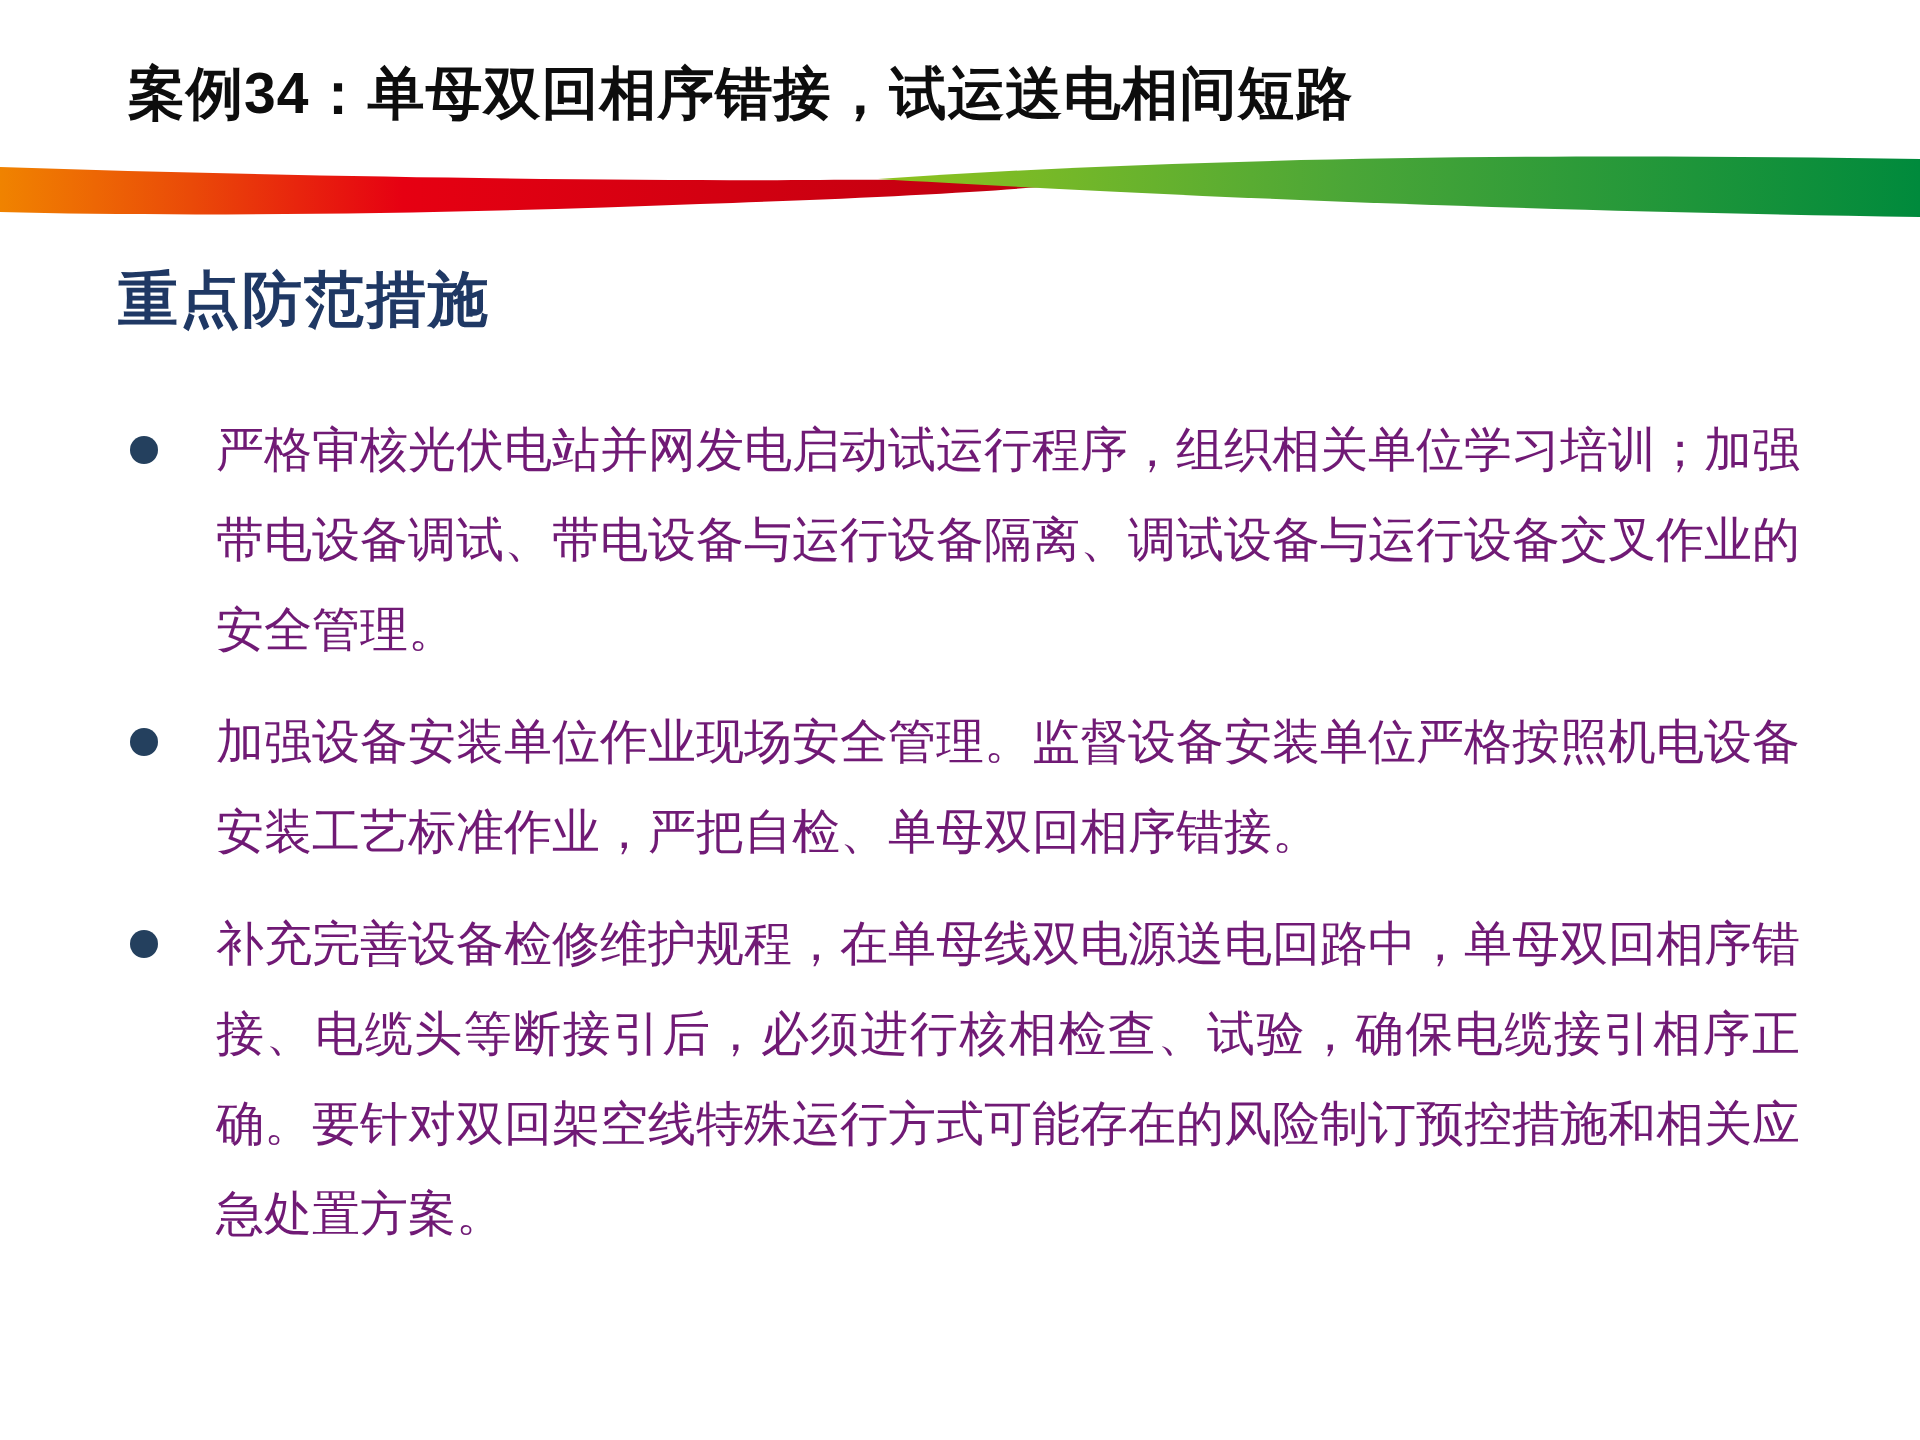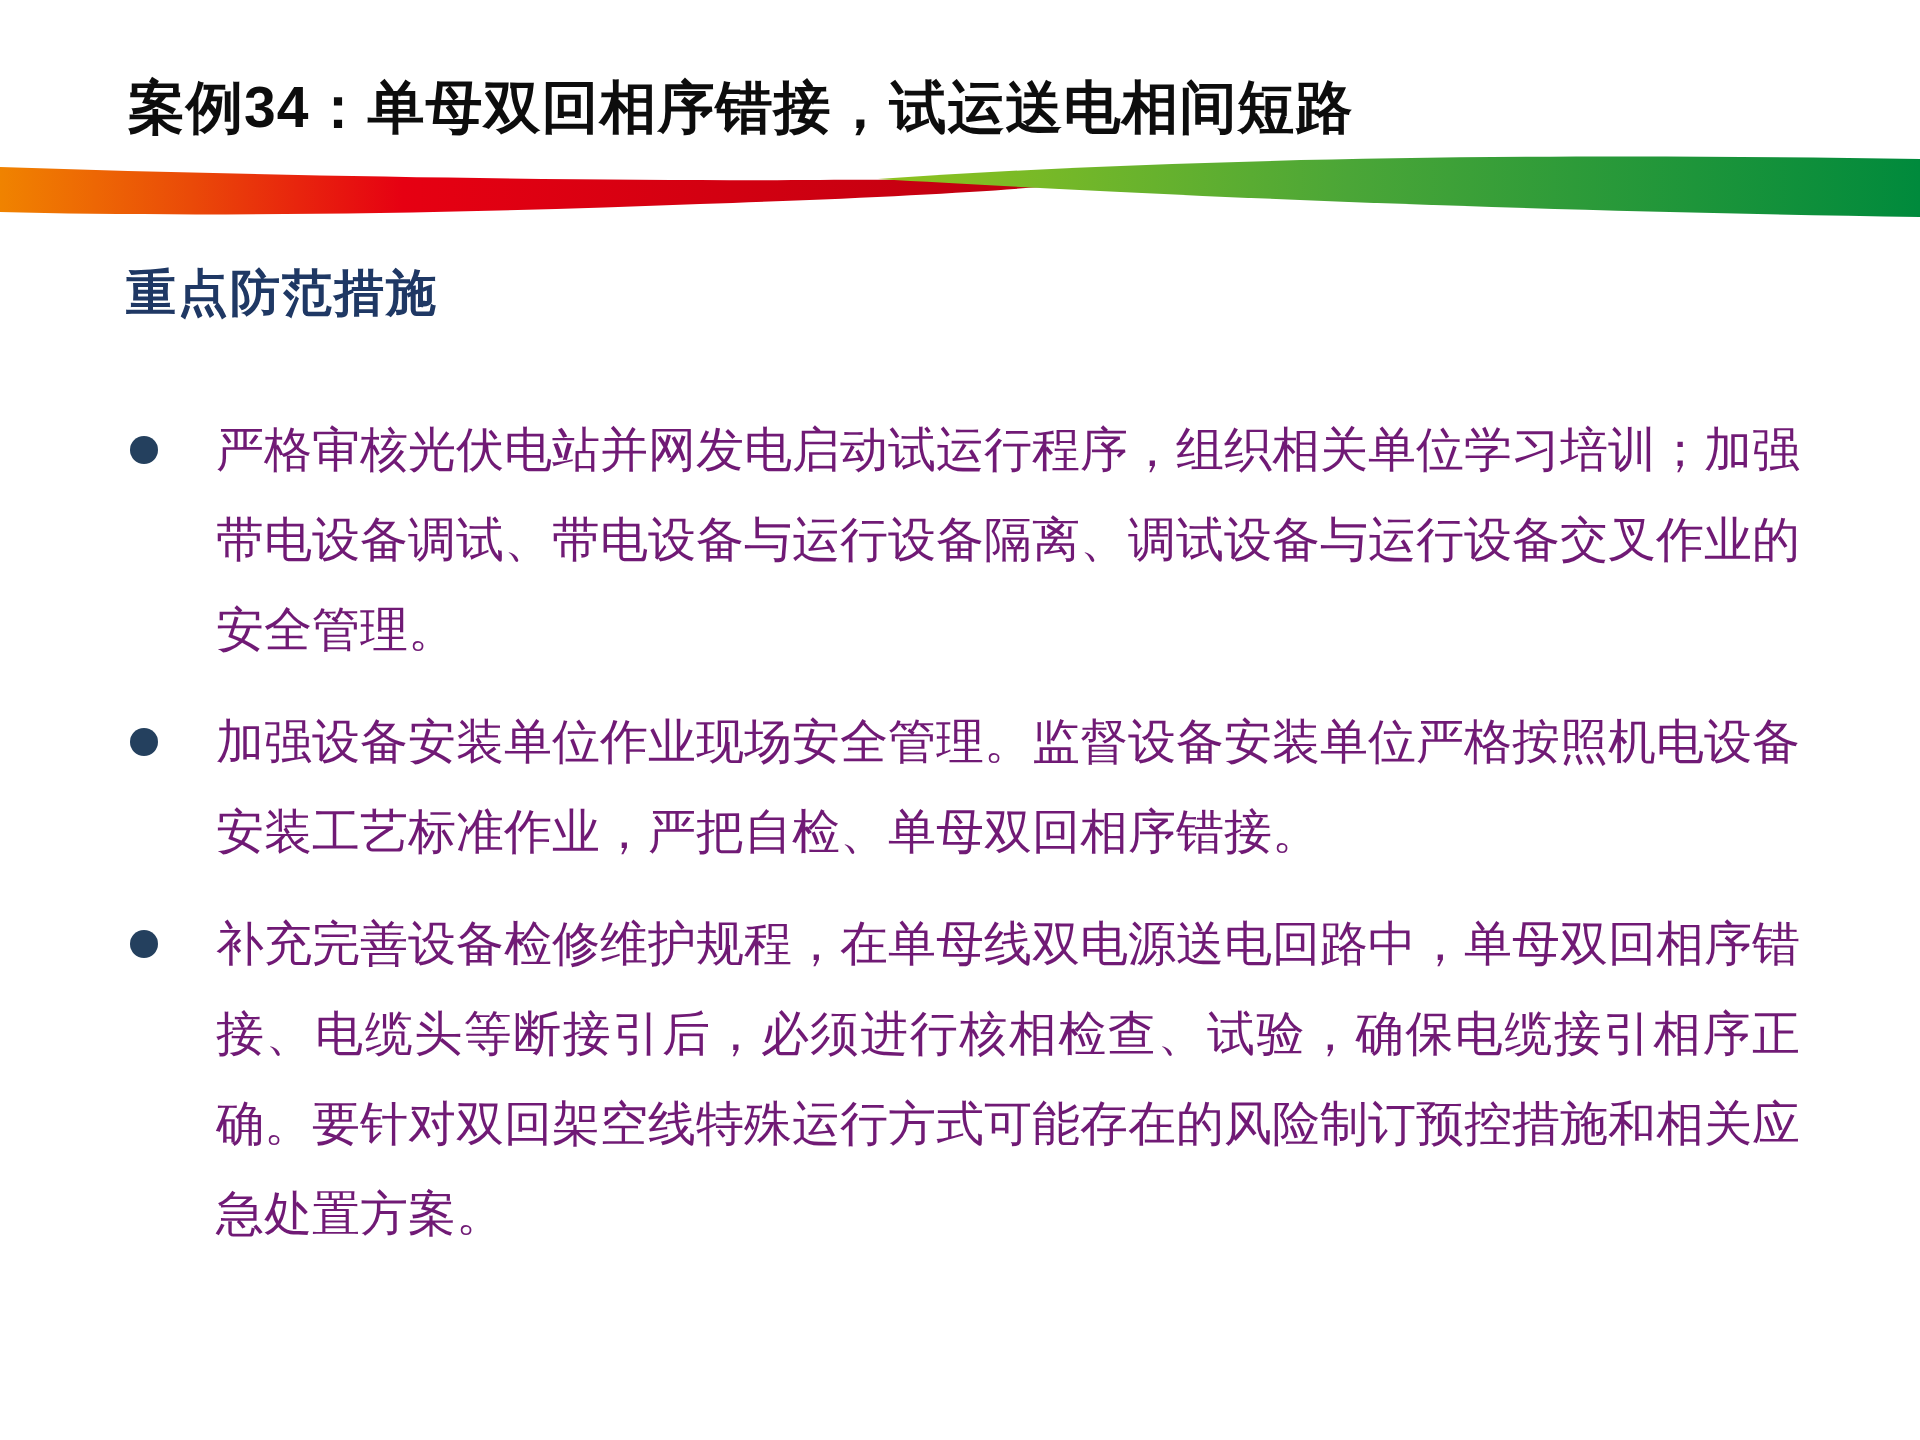--- a/index.html
+++ b/index.html
@@ -20,39 +20,37 @@
     left: 128px;
     top: 58px;
     width: 1720px;
     font-family: "Liberation Sans", "DejaVu Sans", sans-serif;
     font-weight: 700;
     font-size: 57px;
     line-height: 1.25;
     color: #0d0d0d;
     letter-spacing: 1px;
     white-space: nowrap;
-    margin-top: 14px;
   }
   .ribbon {
     position: absolute;
     left: 0;
     top: 145px;
     width: 1920px;
     height: 110px;
   }
   .section-heading {
     position: absolute;
     left: 118px;
     top: 260px;
     font-family: "Liberation Sans", "DejaVu Sans", sans-serif;
     font-weight: 700;
-    font-size: 50px;
+    font-size: 60px;
     color: #1F3864;
     letter-spacing: 2px;
-    margin-left: 8px;
   }
   .bullet-list {
     position: absolute;
     left: 128px;
     top: 405px;
     width: 1672px;
     margin: 0;
     padding: 0;
     list-style: none;
   }

